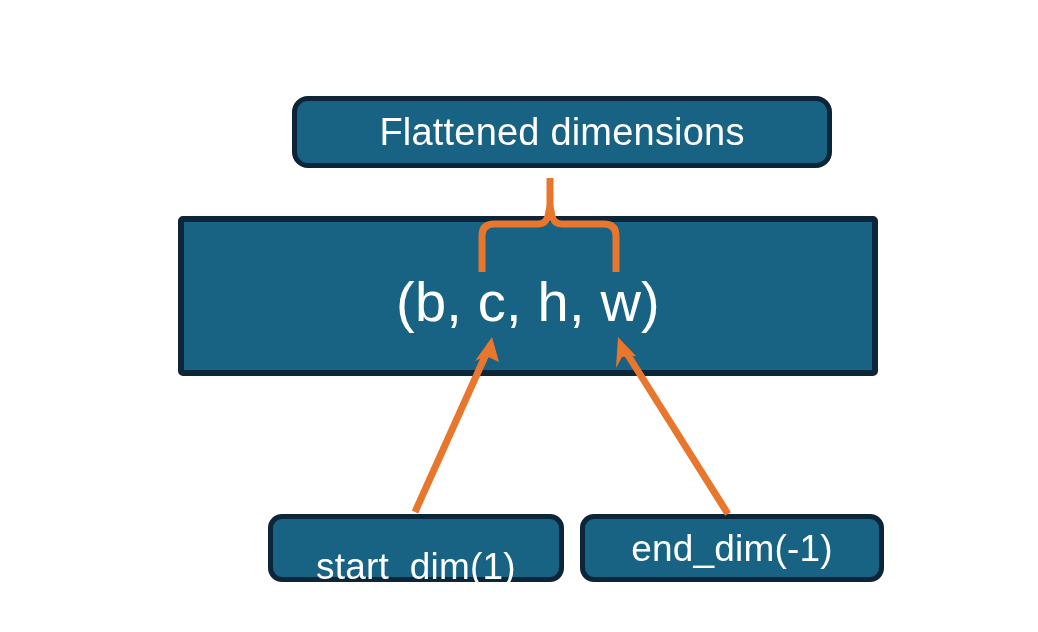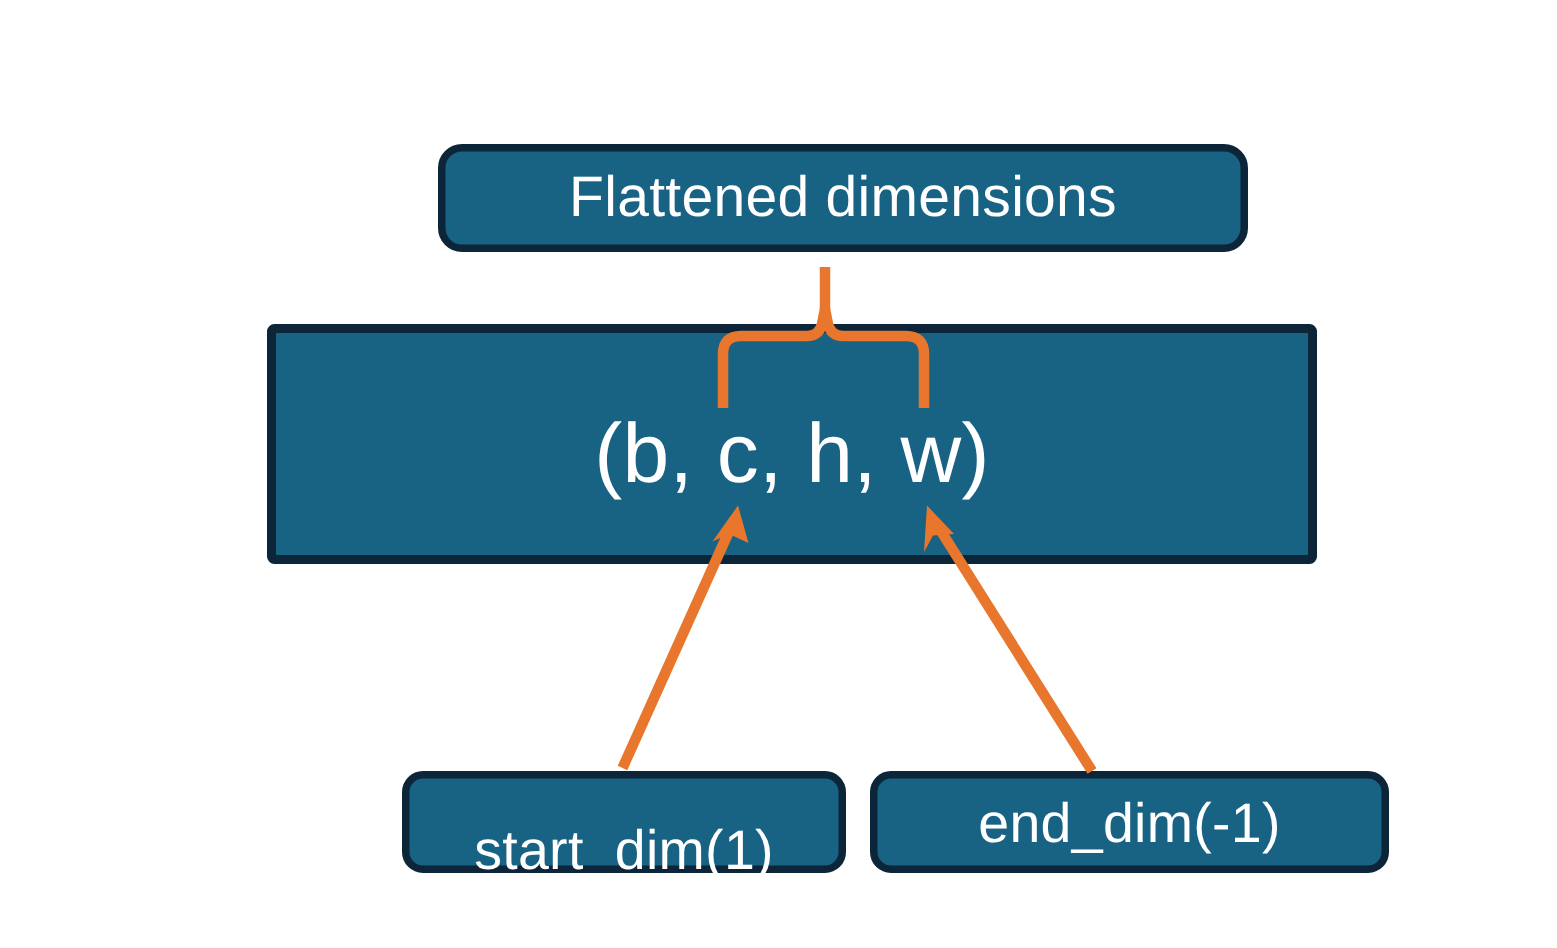--- a/index.html
+++ b/index.html
@@ -69,21 +69,21 @@
     top: 514px;
     width: 296px;
     height: 68px;
     border-radius: 14px;
   }
   #node-start-dim .node-label { font-size: 37px; margin-top: 37px; }
 
   #node-end-dim {
     left: 580px;
     top: 514px;
-    width: 346px;
+    width: 304px;
     height: 68px;
     border-radius: 14px;
   }
   #node-end-dim .node-label { font-size: 37px; }
 
   
   #connectors {
     position: absolute;
     left: 0;
     top: 0;

